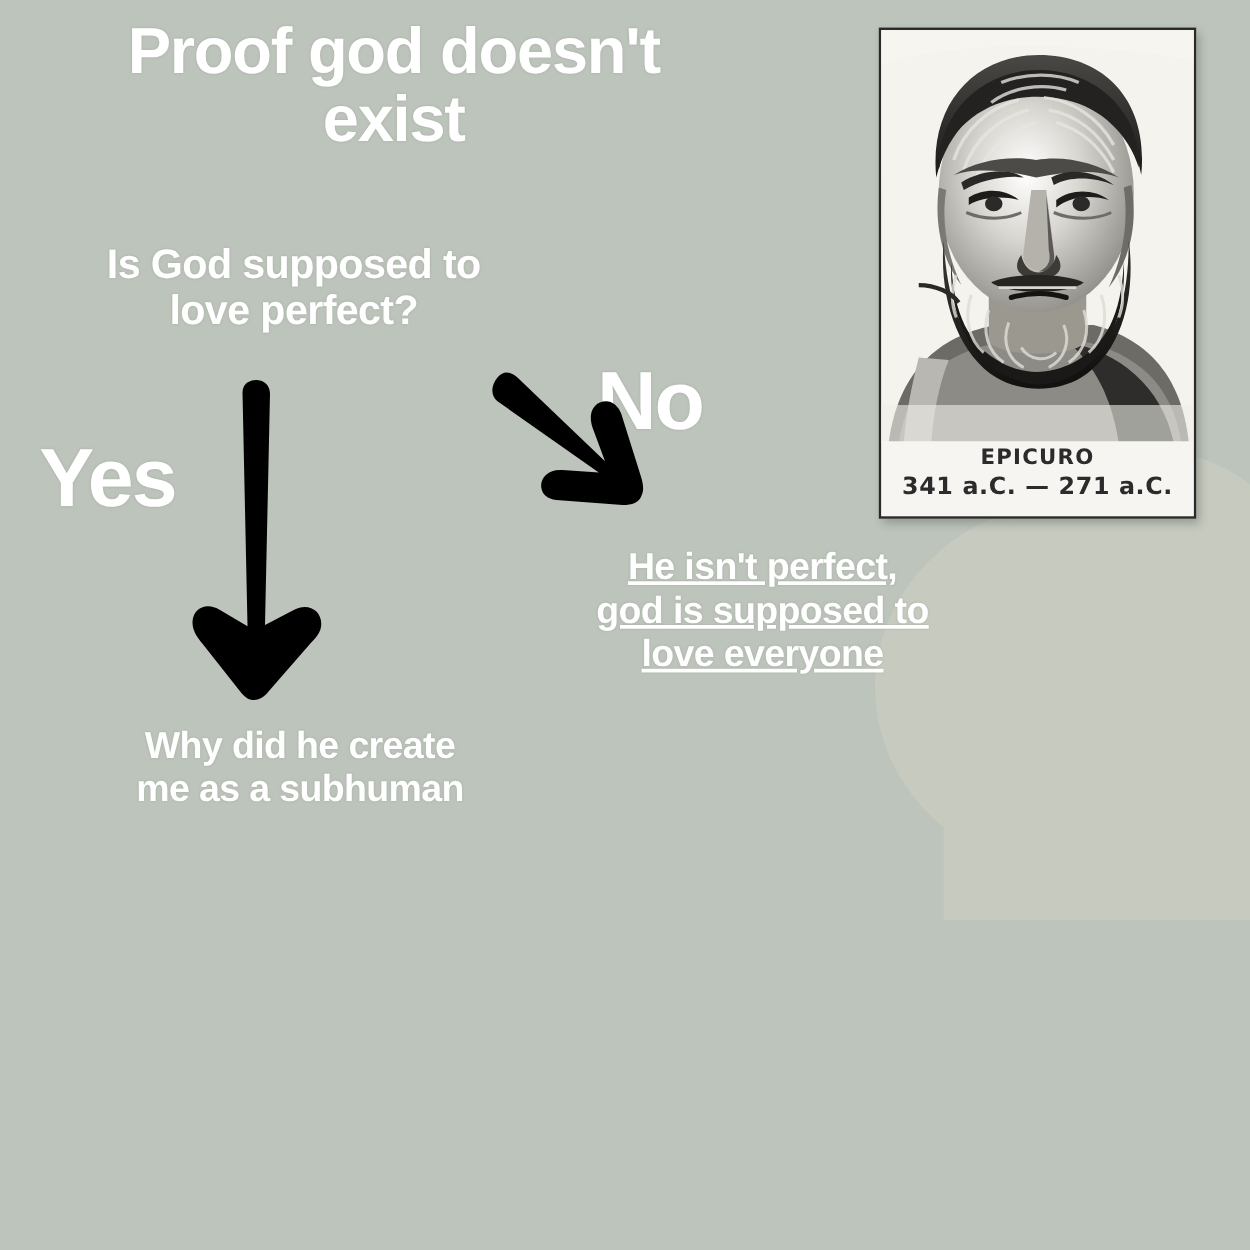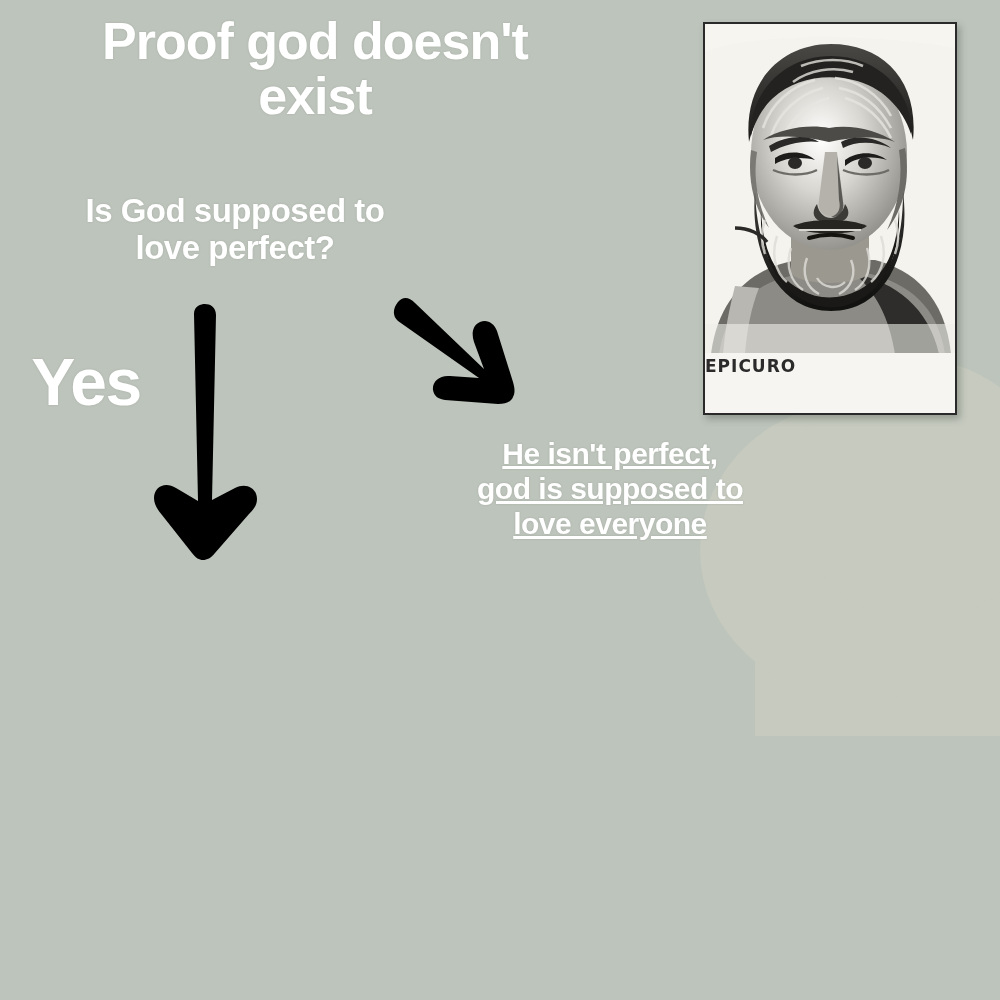--- a/index.html
+++ b/index.html
@@ -117,20 +117,21 @@
     background: linear-gradient(180deg,#fbfbf8 0%,#f0efe9 55%,#e9e8e1 100%);
     overflow: hidden;
   }
   #epicurus-caption-block {
     position: absolute;
     left: 0;
     bottom: 0;
     width: 100%;
     height: 60px;
     background: #F6F5F1;
+    text-align: center;
     color: #2b2b2b;
   }
   .cap-name {
     font-family: "DejaVu Sans", sans-serif;
     font-size: 17px;
     font-weight: bold;
     letter-spacing: 1px;
     margin-top: 3px;
   }
   .cap-dates {
@@ -152,20 +153,21 @@
   <div class="blob b2"></div>
 
   <div class="meme-text" id="title">Proof god doesn't
 exist</div>
 
   <div class="meme-text" id="question">Is God supposed to
 love perfect?</div>
 
   <div class="meme-text" id="label-yes">Yes</div>
 
+  <div class="meme-text" id="label-no">No</div>
 
   <svg class="arrow-svg" id="arrow-down" width="130" height="270" viewBox="0 0 130 270">
     <path d="M49,14
              C49,6 56,4 60,4
              C65,4 71,7 71,15
              L67,200
              L90,188
              C101,182 112,188 112,199
              C112,205 109,209 104,214
              L70,253
@@ -193,20 +195,22 @@
              C88,33 86,41 89,50
              L99,77
              L30,11
              C24,5 18,4 13,10 Z" fill="#000000"></path>
   </svg>
 
   <div class="meme-text" id="answer-no-text">He isn't perfect,
 god is supposed to
 love everyone</div>
 
+  <div class="meme-text" id="answer-yes-text">Why did he create
+me as a subhuman</div>
 
   <div id="epicurus-card">
 
     <div id="epicurus-portrait">
       <svg width="250" height="330" viewBox="0 0 250 330" preserveAspectRatio="xMidYMid slice">
         <defs>
           <radialGradient id="skin" cx="45%" cy="42%" r="62%">
             <stop offset="0%" stop-color="#ffffff"></stop>
             <stop offset="45%" stop-color="#d8d6d0"></stop>
             <stop offset="100%" stop-color="#8e8c86"></stop>
@@ -299,17 +303,18 @@
         <path d="M30,204 C44,204 56,210 62,218" stroke="#2a2927" stroke-width="3.4" fill="none"></path>
 
         <rect x="0" y="0" width="250" height="330" fill="none"></rect>
         <path d="M0,0 H250 V24 C190,14 120,10 60,16 C38,18 16,22 0,28 Z" fill="#f6f5f0" opacity="0.85"></path>
         <path d="M0,300 H250 V330 H0 Z" fill="#efeee8" opacity="0.6"></path>
       </svg>
     </div>
 
     <div id="epicurus-caption-block">
       <div class="cap-name">EPICURO</div>
+      <div class="cap-dates">341 a.C. — 271 a.C.</div>
     </div>
 
   </div>
 
 </div>
 
 </body></html>

